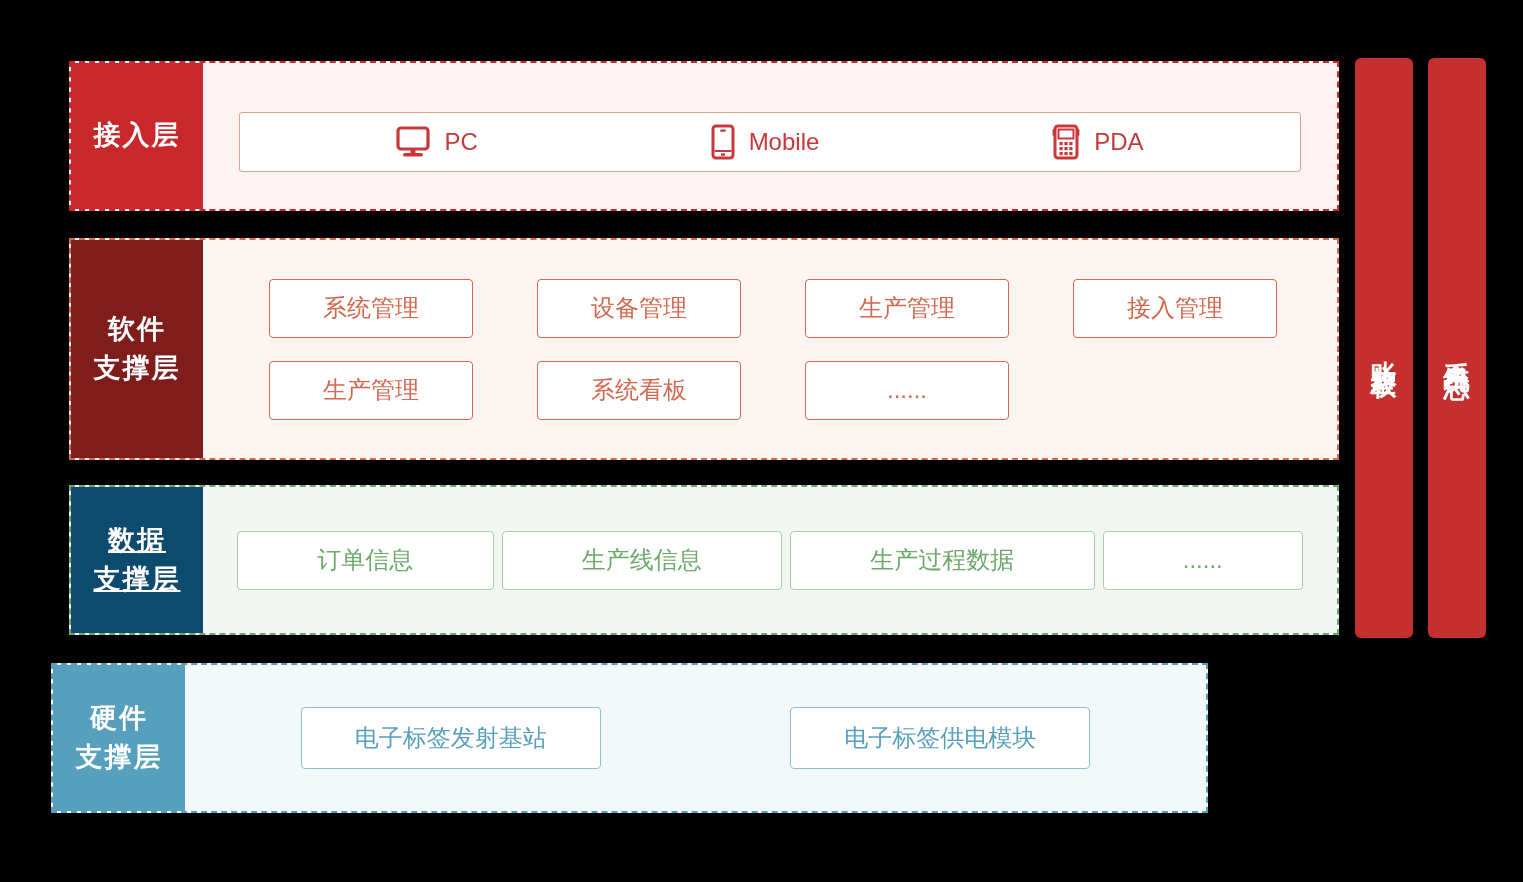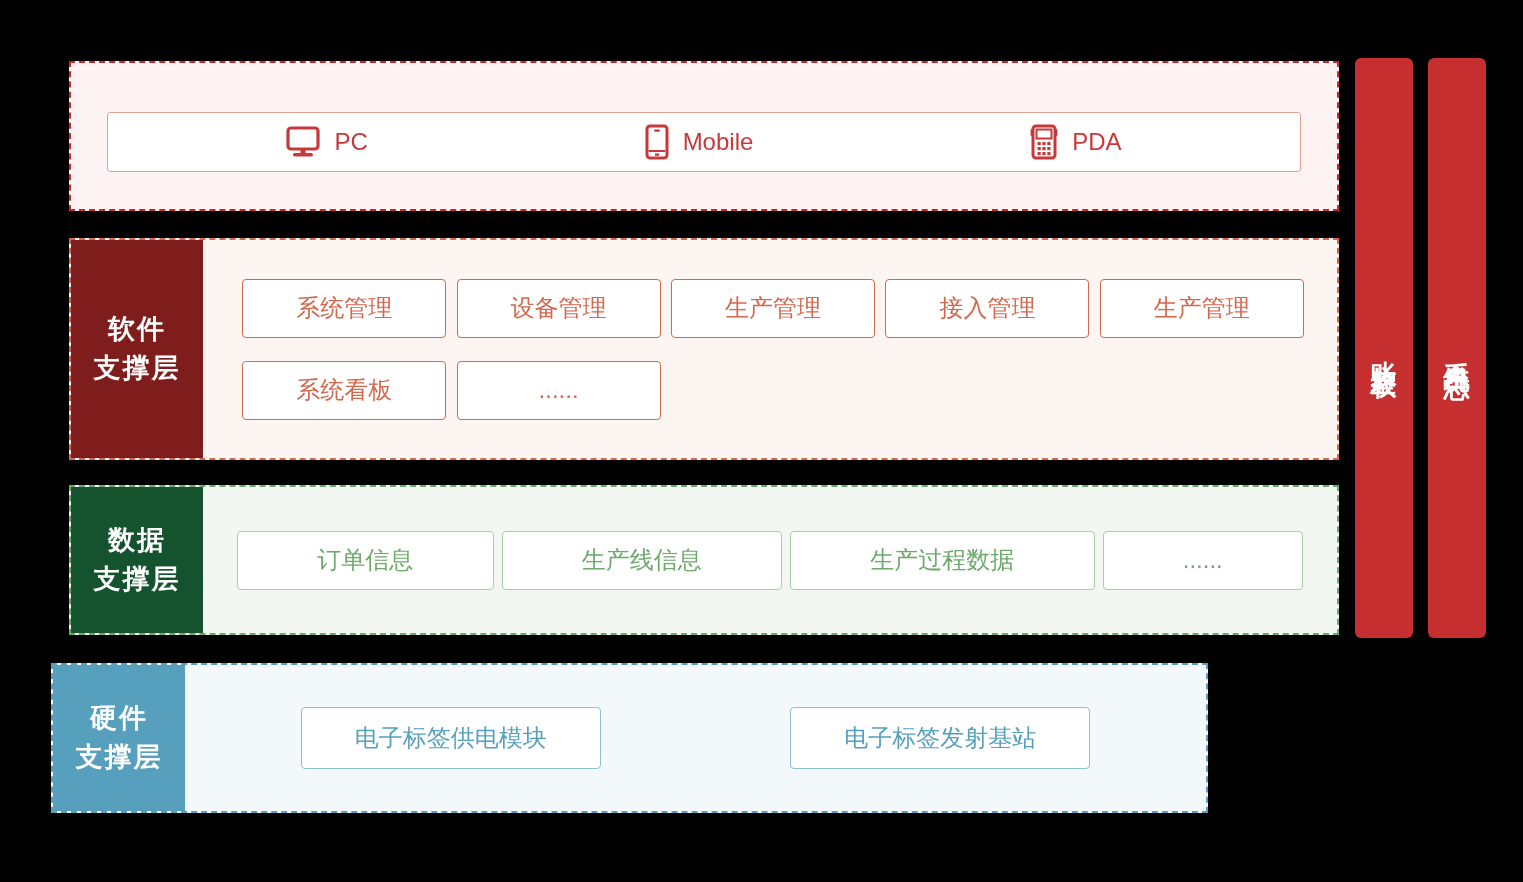--- a/index.html
+++ b/index.html
@@ -86,21 +86,21 @@
     top: 238px;
     width: 1270px;
     height: 222px;
     border: 2px dashed #d2684e;
     background: #fdf5f1;
   }
   .layer-software .layer-label { background: #7f1d1d; }
   .sw-grid {
     flex: 1 1 auto;
     display: grid;
-    grid-template-columns: repeat(5, 1fr);
+    grid-template-columns: repeat(4, 1fr);
     grid-template-rows: repeat(2, 62px);
     row-gap: 20px;
     column-gap: 0;
     padding: 0 28px 0 34px;
     box-sizing: border-box;
     justify-items: center;
     align-items: center;
   }
   .card {
     box-sizing: border-box;
@@ -122,21 +122,21 @@
 
   
   .layer-data {
     left: 69px;
     top: 485px;
     width: 1270px;
     height: 150px;
     border: 2px dashed #6ca96b;
     background: #f2f8f1;
   }
-  .layer-data .layer-label { background: #14532d; }
+  .layer-data .layer-label { background: #0c4a6e; text-decoration: underline; }
   .data-row {
     flex: 1 1 auto;
     display: flex;
     align-items: center;
     justify-content: space-between;
     padding: 0 34px 0 34px;
     box-sizing: border-box;
     gap: 8px;
   }
   .card-data {
@@ -200,20 +200,23 @@
   }
   #bar-auth { left: 1355px; }
   #bar-log  { left: 1428px; }
 </style>
 </head>
 <body>
 
 <div class="canvas">
 
   <div class="layer layer-access">
+    <div class="layer-label">
+      <span>接入层</span>
+    </div>
     <div class="layer-body">
       <div class="access-panel">
 
         <div class="device">
           <span>
             <svg width="34" height="32" viewBox="0 0 34 32">
               <rect x="2" y="2" width="30" height="21" rx="3" ry="3" fill="none" stroke="#c8383a" stroke-width="3.2"></rect>
               <rect x="14.5" y="23" width="5" height="4.5" fill="#c8383a"></rect>
               <rect x="7" y="27" width="20" height="3.6" rx="1.8" fill="#c8383a"></rect>
             </svg>
@@ -294,22 +297,22 @@
     </div>
   </div>
 
   <div class="layer layer-hardware">
     <div class="layer-label">
       <span>硬件</span>
       <span>支撑层</span>
     </div>
     <div class="layer-body">
       <div class="hw-row">
+        <div class="card card-hw">电子标签发射基站</div>
         <div class="card card-hw">电子标签供电模块</div>
-        <div class="card card-hw">电子标签发射基站</div>
       </div>
     </div>
   </div>
 
   <div class="sidebar" id="bar-auth">
     <span class="sidebar-text">账户鉴权</span>
   </div>
   <div class="sidebar" id="bar-log">
     <span class="sidebar-text">系统日志</span>
   </div>

